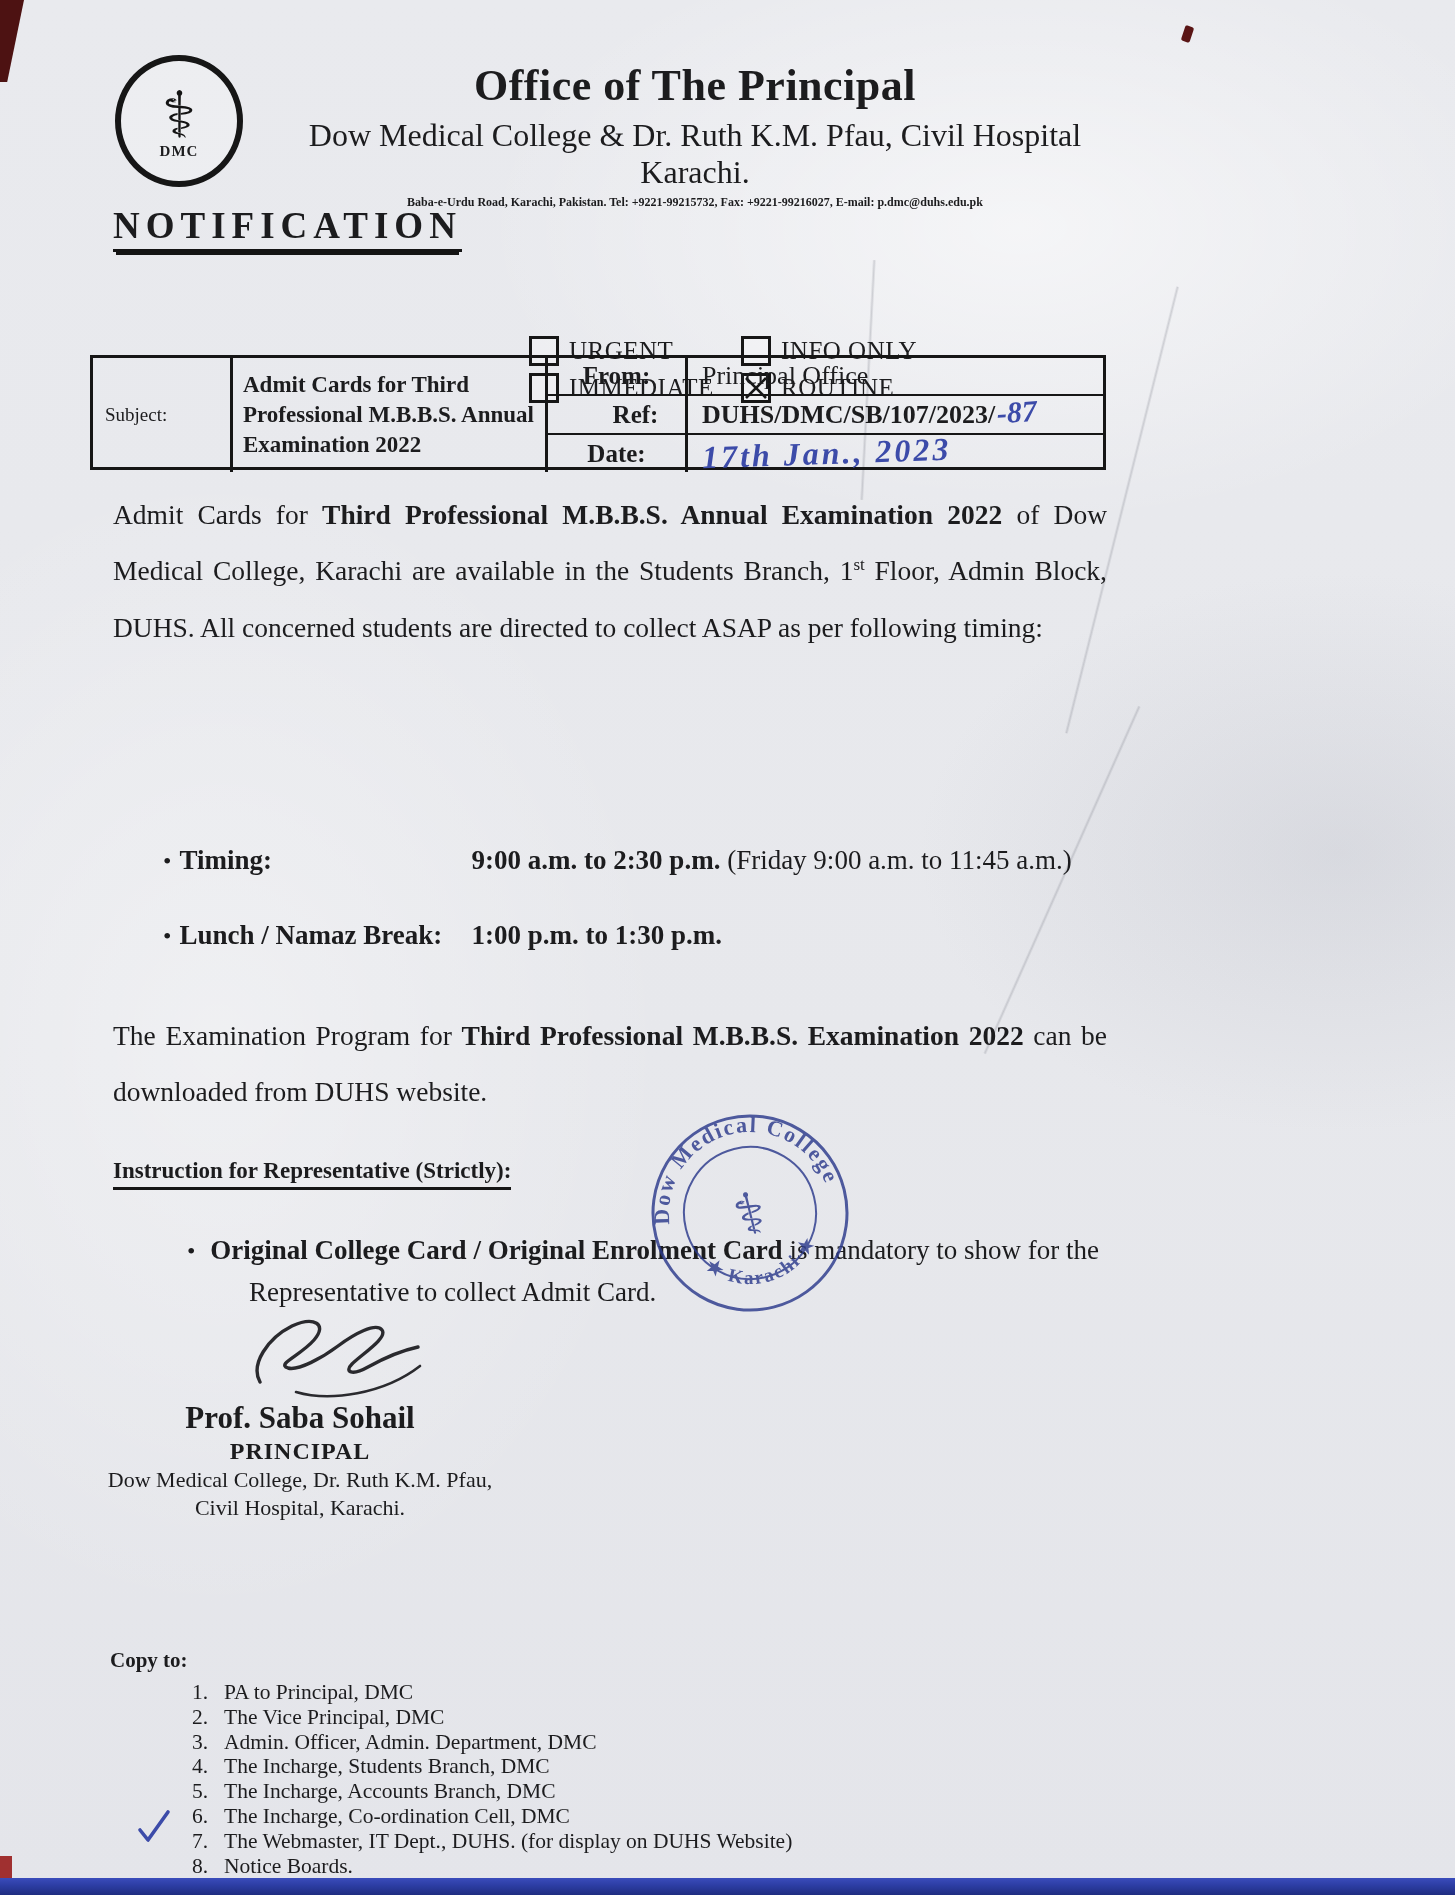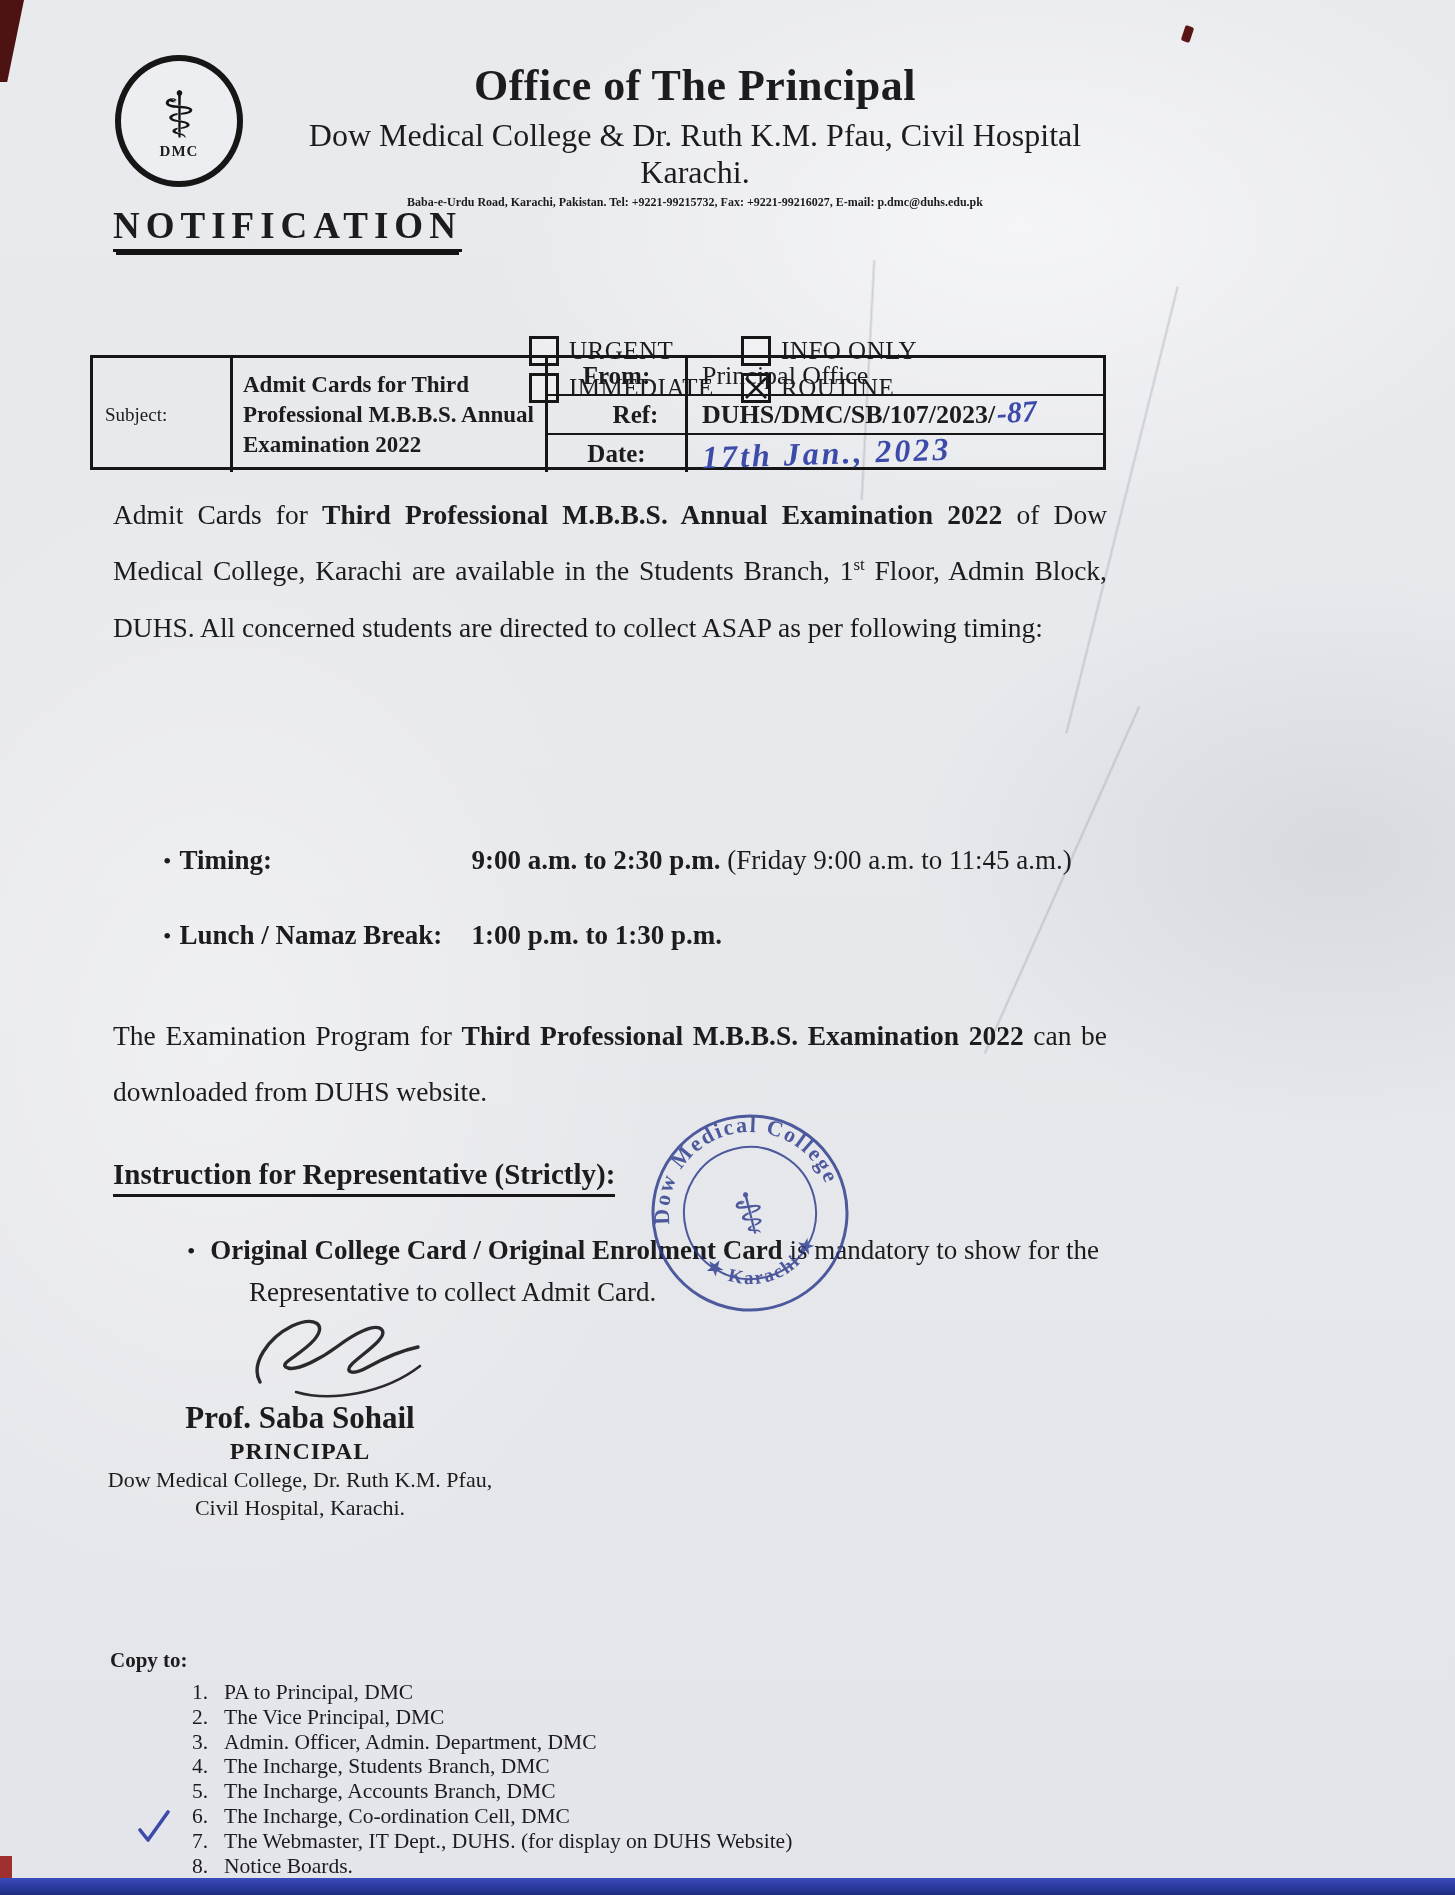--- a/index.html
+++ b/index.html
@@ -51,21 +51,21 @@
   
   .para{left:113px;width:994px;font-size:27.5px;line-height:2.05;text-align:justify;}
   .p1{top:487px;}
   .p2{top:1008px;}
   .b{font-weight:bold;}
   sup{font-size:.62em;}
   .bullet-row{left:163px;width:990px;display:flex;font-size:27px;}
   .bullet-row::before{content:"\2022";font-size:24px;margin-right:8px;line-height:1.35;}
   .t1{top:845px;} .t2{top:920px;}
   .blabel{font-weight:bold;width:292px;flex:0 0 auto;}
-  .instr-h{left:113px;top:1158px;font-size:29px;font-weight:bold;border-bottom:3px solid #161616;padding-bottom:3px;}
+  .instr-h{left:113px;top:1158px;font-size:23px;font-weight:bold;border-bottom:3px solid #161616;padding-bottom:3px;}
   .instr-bullet{left:165px;top:1230px;width:962px;font-size:27px;line-height:1.55;padding-left:84px;text-indent:-62px;box-sizing:border-box;}
   .instr-bullet::before{content:"\2022";font-size:24px;margin-right:8px;}
   
   .sig-svg{left:238px;top:1306px;}
   .sigblock{left:85px;top:1400px;width:430px;text-align:center;}
   .sigblock .nm{font-size:31px;font-weight:bold;}
   .sigblock .cr{font-size:22px;margin-top:2px;}
   .sigblock .pt{font-size:24px;font-weight:bold;letter-spacing:1px;margin-top:2px;}
   .sigblock .o1,.sigblock .o2{font-size:22px;margin-top:2px;}
   .stamp{left:645px;top:1108px;width:210px;height:210px;transform:rotate(-14deg);opacity:.82;}

